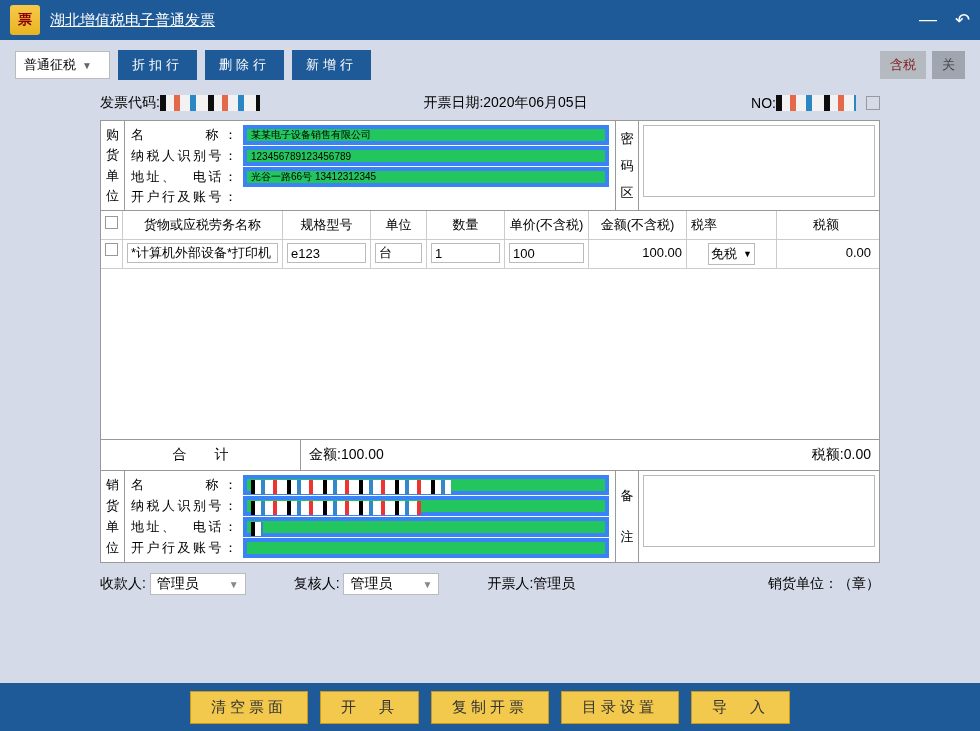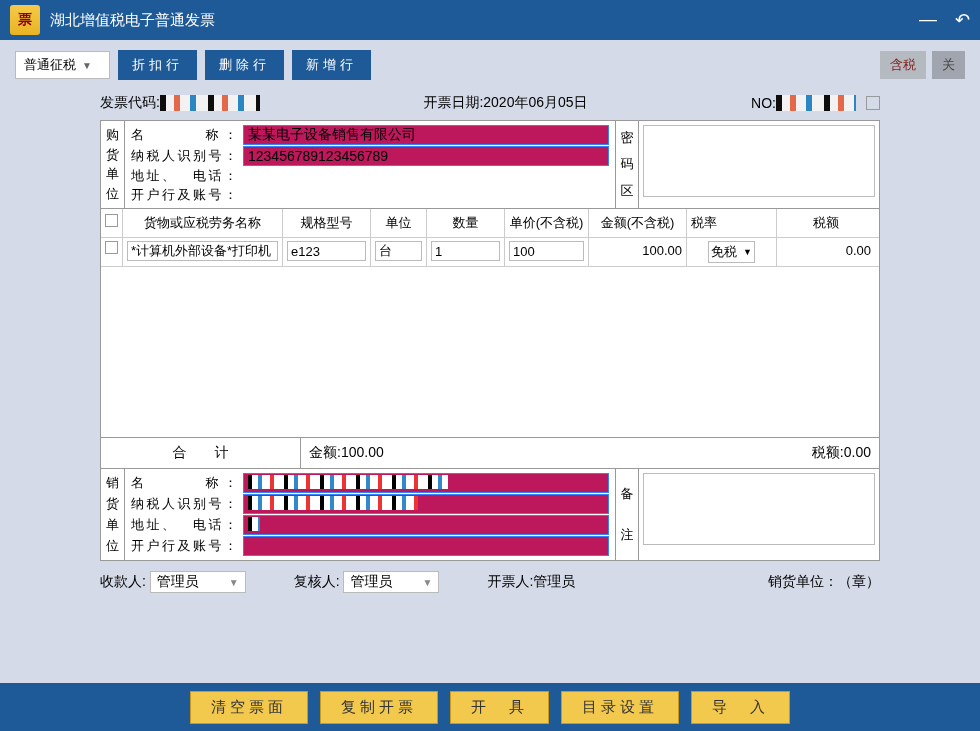--- a/index.html
+++ b/index.html
@@ -20,21 +20,21 @@
   padding: 0 10px;
 }
 .logo {
   width: 30px; height: 30px;
   background: linear-gradient(#f7c948, #e8b423);
   border-radius: 3px;
   display: flex; align-items: center; justify-content: center;
   color: #8b0000; font-weight: bold; font-size: 14px;
   margin-right: 10px;
 }
-.titlebar-title { font-size: 15px; flex: 1; }
+.titlebar-title { font-size: 15px; flex: 1; text-decoration: underline; }
 .titlebar-controls { display: flex; gap: 18px; font-size: 18px; }
 .titlebar-controls span { cursor: pointer; }
 
 .toolbar {
   display: flex;
   align-items: center;
   padding: 10px 15px;
   gap: 8px;
 }
 .dropdown {
@@ -105,25 +105,25 @@
   padding: 3px 6px;
 }
 .field-row {
   display: flex;
   align-items: center;
   margin: 1px 0;
 }
 .field-row label { width: 112px; text-align-last: justify; padding-right: 6px; }
 .field-input {
   flex: 1;
-  border: 1px solid #3b82f6;
+  border: 4px solid #3b82f6;
   padding: 1px 4px;
-  font-size: 14px;
+  font-size: 10px;
   height: 20px;
-  background: #be185d;
+  background: #22c55e;
 }
 .field-pixel {
   display:inline-block; height:14px; width:200px;
   background: repeating-linear-gradient(90deg,#000 0 4px,#fff 4px 10px,#38c 10px 14px,#fff 14px 22px,#e33 22px 26px,#fff 26px 36px);
 }
 .code-col {
   width: 24px;
   border-left: 1px solid #999;
   border-right: 1px solid #999;
   display: flex; flex-direction: column;
@@ -278,20 +278,21 @@
         <div class="field-row">
           <label>名　　　称：</label>
           <input class="field-input" value="某某电子设备销售有限公司" style="">
         </div>
         <div class="field-row">
           <label>纳税人识别号：</label>
           <input class="field-input" value="123456789123456789" style="">
         </div>
         <div class="field-row">
           <label>地址、　电话：</label>
+          <input class="field-input" value="光谷一路66号 13412312345" style="">
         </div>
         <div class="field-row">
           <label>开户行及账号：</label>
         </div>
       </div>
       <div class="code-col">
         <span>密</span>
           <span>码</span>
           <span>区</span>
       </div>
@@ -393,17 +394,17 @@
     </div>
     <div>
       <span>开票人:</span><span>管理员</span>
     </div>
     <div style="margin-left:auto;">销货单位：（章）</div>
   </div>
 </div>
 
 <div class="bottom-bar">
   <button class="btn-gold">清空票面</button>
+  <button class="btn-gold">开　具</button>
   <button class="btn-gold">复制开票</button>
-  <button class="btn-gold">开　具</button>
   <button class="btn-gold">目录设置</button>
   <button class="btn-gold">导　入</button>
 </div>
 
 </body></html>

